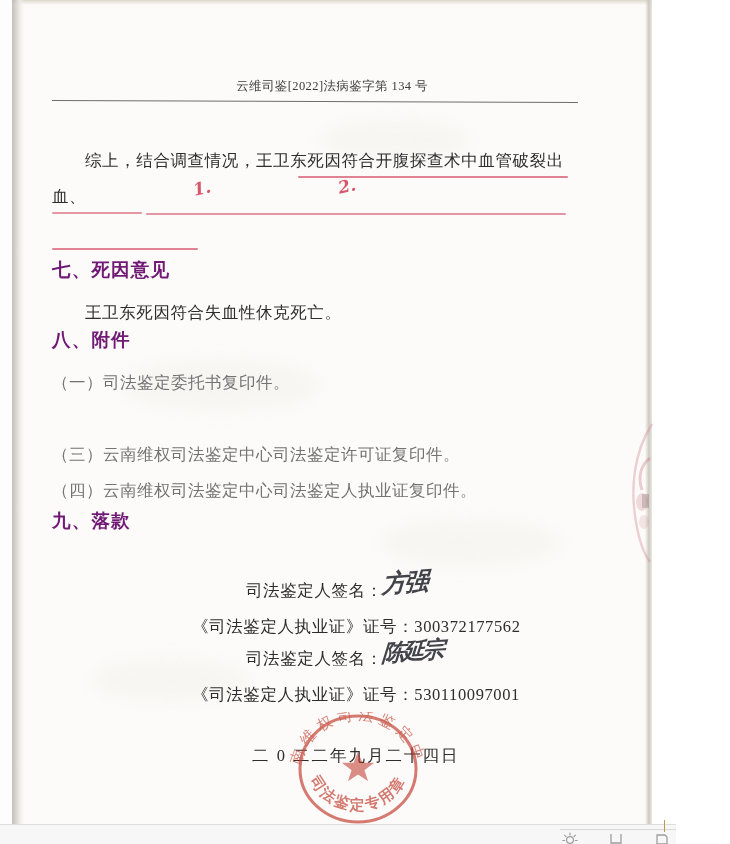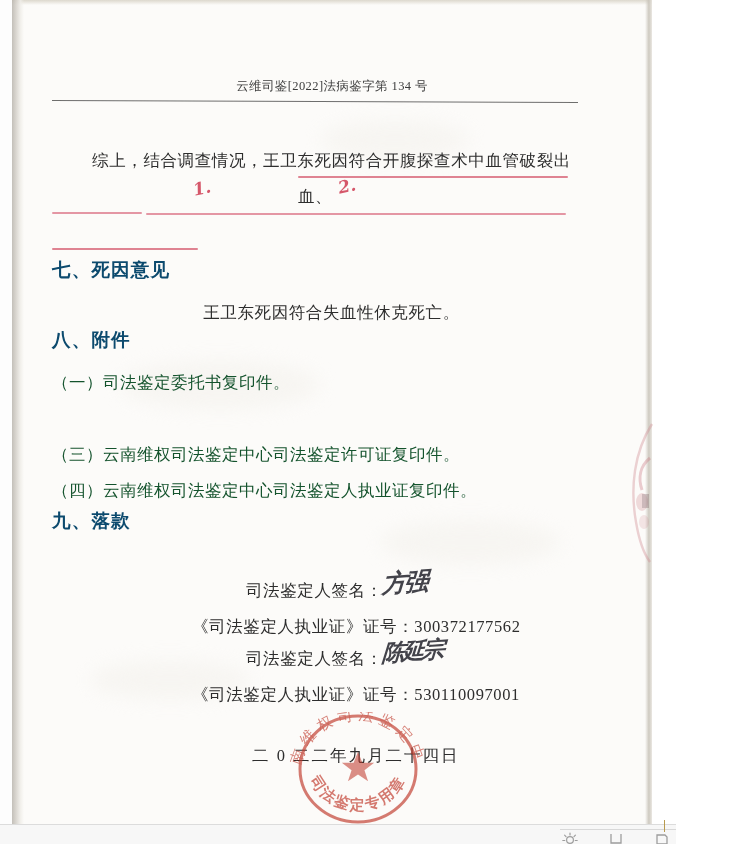--- a/index.html
+++ b/index.html
@@ -101,35 +101,34 @@
   .body-block {
     position: absolute;
     font-family: "Liberation Serif", "DejaVu Serif", serif;
     color: #2c2c2c;
   }
   .para {
     font-size: 16.5px;
     line-height: 36px;
     letter-spacing: .6px;
     color: #2d2d2d;
-    text-align: center;
   }
   .indent { text-indent: 2em; }
   .heading {
     font-size: 18.5px;
     font-weight: bold;
     letter-spacing: 1.2px;
-    color: #0c4a6e;
+    color: #701a75;
     font-family: "Liberation Sans", "DejaVu Sans", sans-serif;
   }
   .listitem {
     font-size: 16.5px;
     line-height: 36px;
     letter-spacing: .5px;
-    color: #14532d;
+    color: #737373;
   }
 
   
   .red-underline {
     position: absolute;
     height: 2px;
     background: #d4546a;
     opacity: .72;
     border-radius: 2px;
   }

